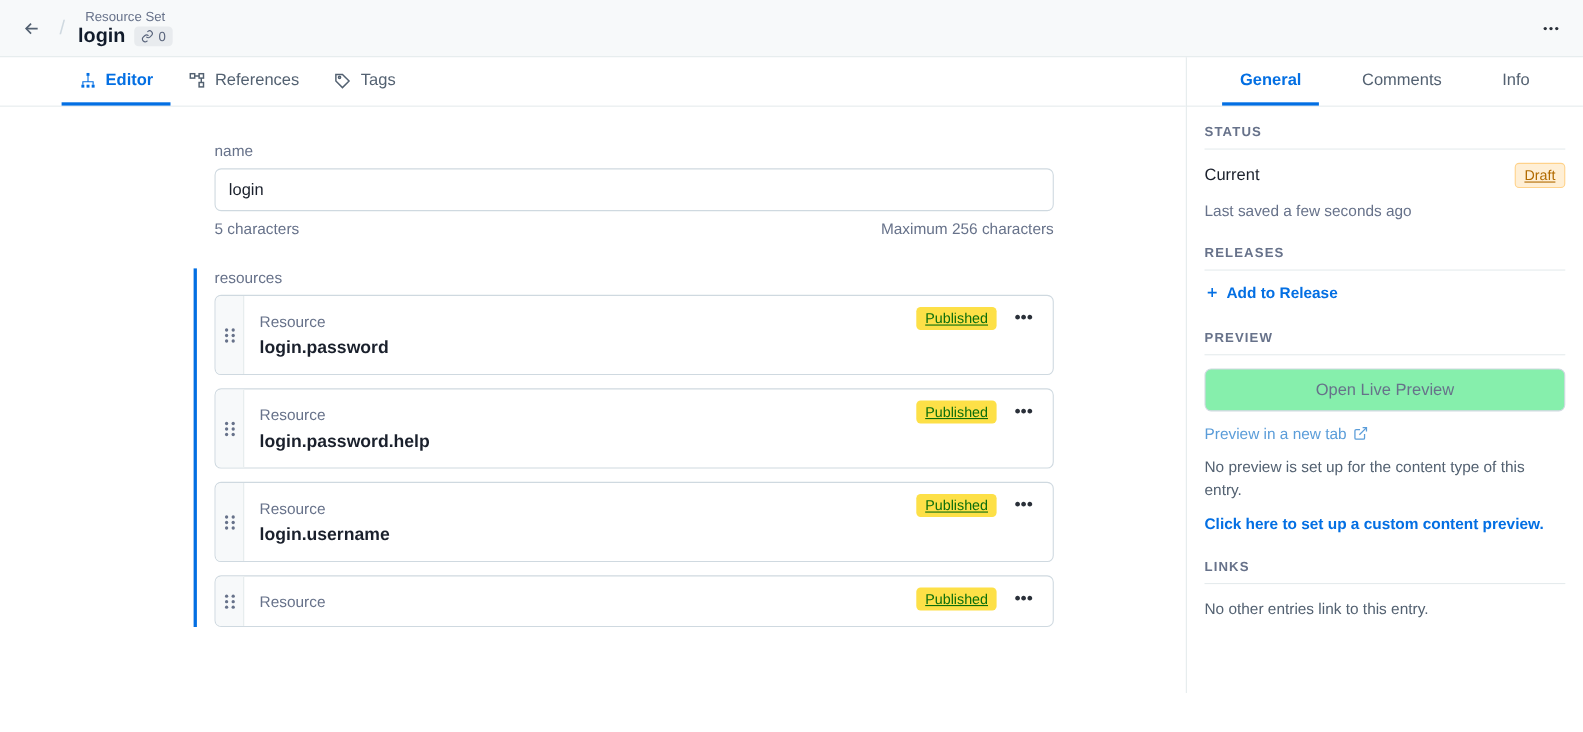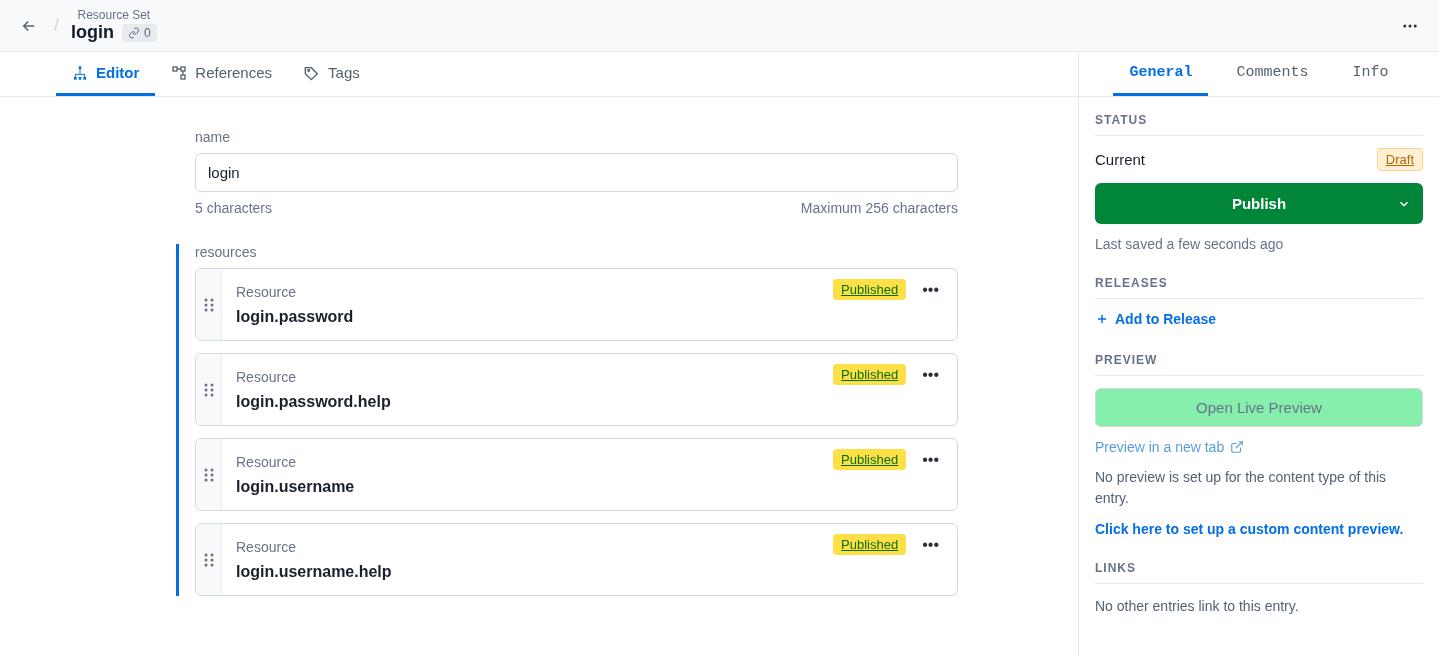--- a/index.html
+++ b/index.html
@@ -21,21 +21,21 @@
 .layout { display: flex; }
 .main { flex: 1; border-right: 1px solid #e5ebed; }
 .side { width: 360px; }
 
 .tabs { display: flex; padding: 0 16px; border-bottom: 1px solid #e5ebed; }
 .tabs.left { padding-left: 56px; }
 .tab { display: flex; align-items: center; gap: 8px; padding: 12px 16px; cursor: pointer; color: #536171; font-size: 15px; border-bottom: 3px solid transparent; }
 .tab.active { color: #036fe3; border-bottom-color: #036fe3; font-weight: 600; }
 .tab-icon { display: inline-flex; }
 
-.tabs.right { justify-content: center; gap: 12px; padding: 0; font-family: Liberation Mono, monospace; }
+.tabs.right { justify-content: center; gap: 23px; padding: 0; }
 .tabs.right .tab { font-size: 15px; }
 
 
 .editor-body { padding: 32px 120px 32px 176px; }
 .field-block { border-left: 3px solid transparent; padding-left: 16px; margin-bottom: 28px; }
 .field-block.active { border-left-color: #036fe3; }
 .field-label { color: #67728a; font-size: 14px; margin-bottom: 8px; }
 .text-input { width: 100%; border: 1px solid #cfd9e0; border-radius: 6px; padding: 10px 12px; font-size: 15px; color: #1a202c; }
 .field-hint-row { display: flex; justify-content: space-between; margin-top: 8px; color: #67728a; font-size: 14px; }
 
@@ -234,21 +234,20 @@
               </svg>
           </div>
           <div class="card-body">
             <div class="card-top">
               <span class="card-type">Resource</span>
               <div class="card-top-right">
                 <span class="badge badge-published">Published</span>
                 <button class="card-more">•••</button>
               </div>
             </div>
-            <div class="card-title">login.username.help</div>
           </div>
         </div>
 
       </div>
     </div>
   </div>
 
   <div class="side">
     <div class="tabs right">
       <div class="tab active">
@@ -261,28 +260,20 @@
           <span>Info</span>
         </div>
     </div>
 
     <div class="panel">
       <div class="panel-heading">STATUS</div>
       <div class="status-row">
         <span>Current</span>
         <span class="badge badge-draft">Draft</span>
       </div>
-      <button class="publish-btn">
-        <span>Publish</span>
-        <span class="publish-chevron">
-          <svg width="14" height="14" viewBox="0 0 24 24" fill="none" stroke="currentColor" stroke-width="2.5">
-              <path d="M6 9l6 6 6-6"></path>
-            </svg>
-        </span>
-      </button>
       <div class="muted">Last saved a few seconds ago</div>
     </div>
 
     <div class="panel">
       <div class="panel-heading">RELEASES</div>
       <span class="link-action">
         <svg width="14" height="14" viewBox="0 0 24 24" fill="none" stroke="currentColor" stroke-width="2.5">
             <path d="M12 5v14M5 12h14"></path>
           </svg>
         <span>Add to Release</span>

